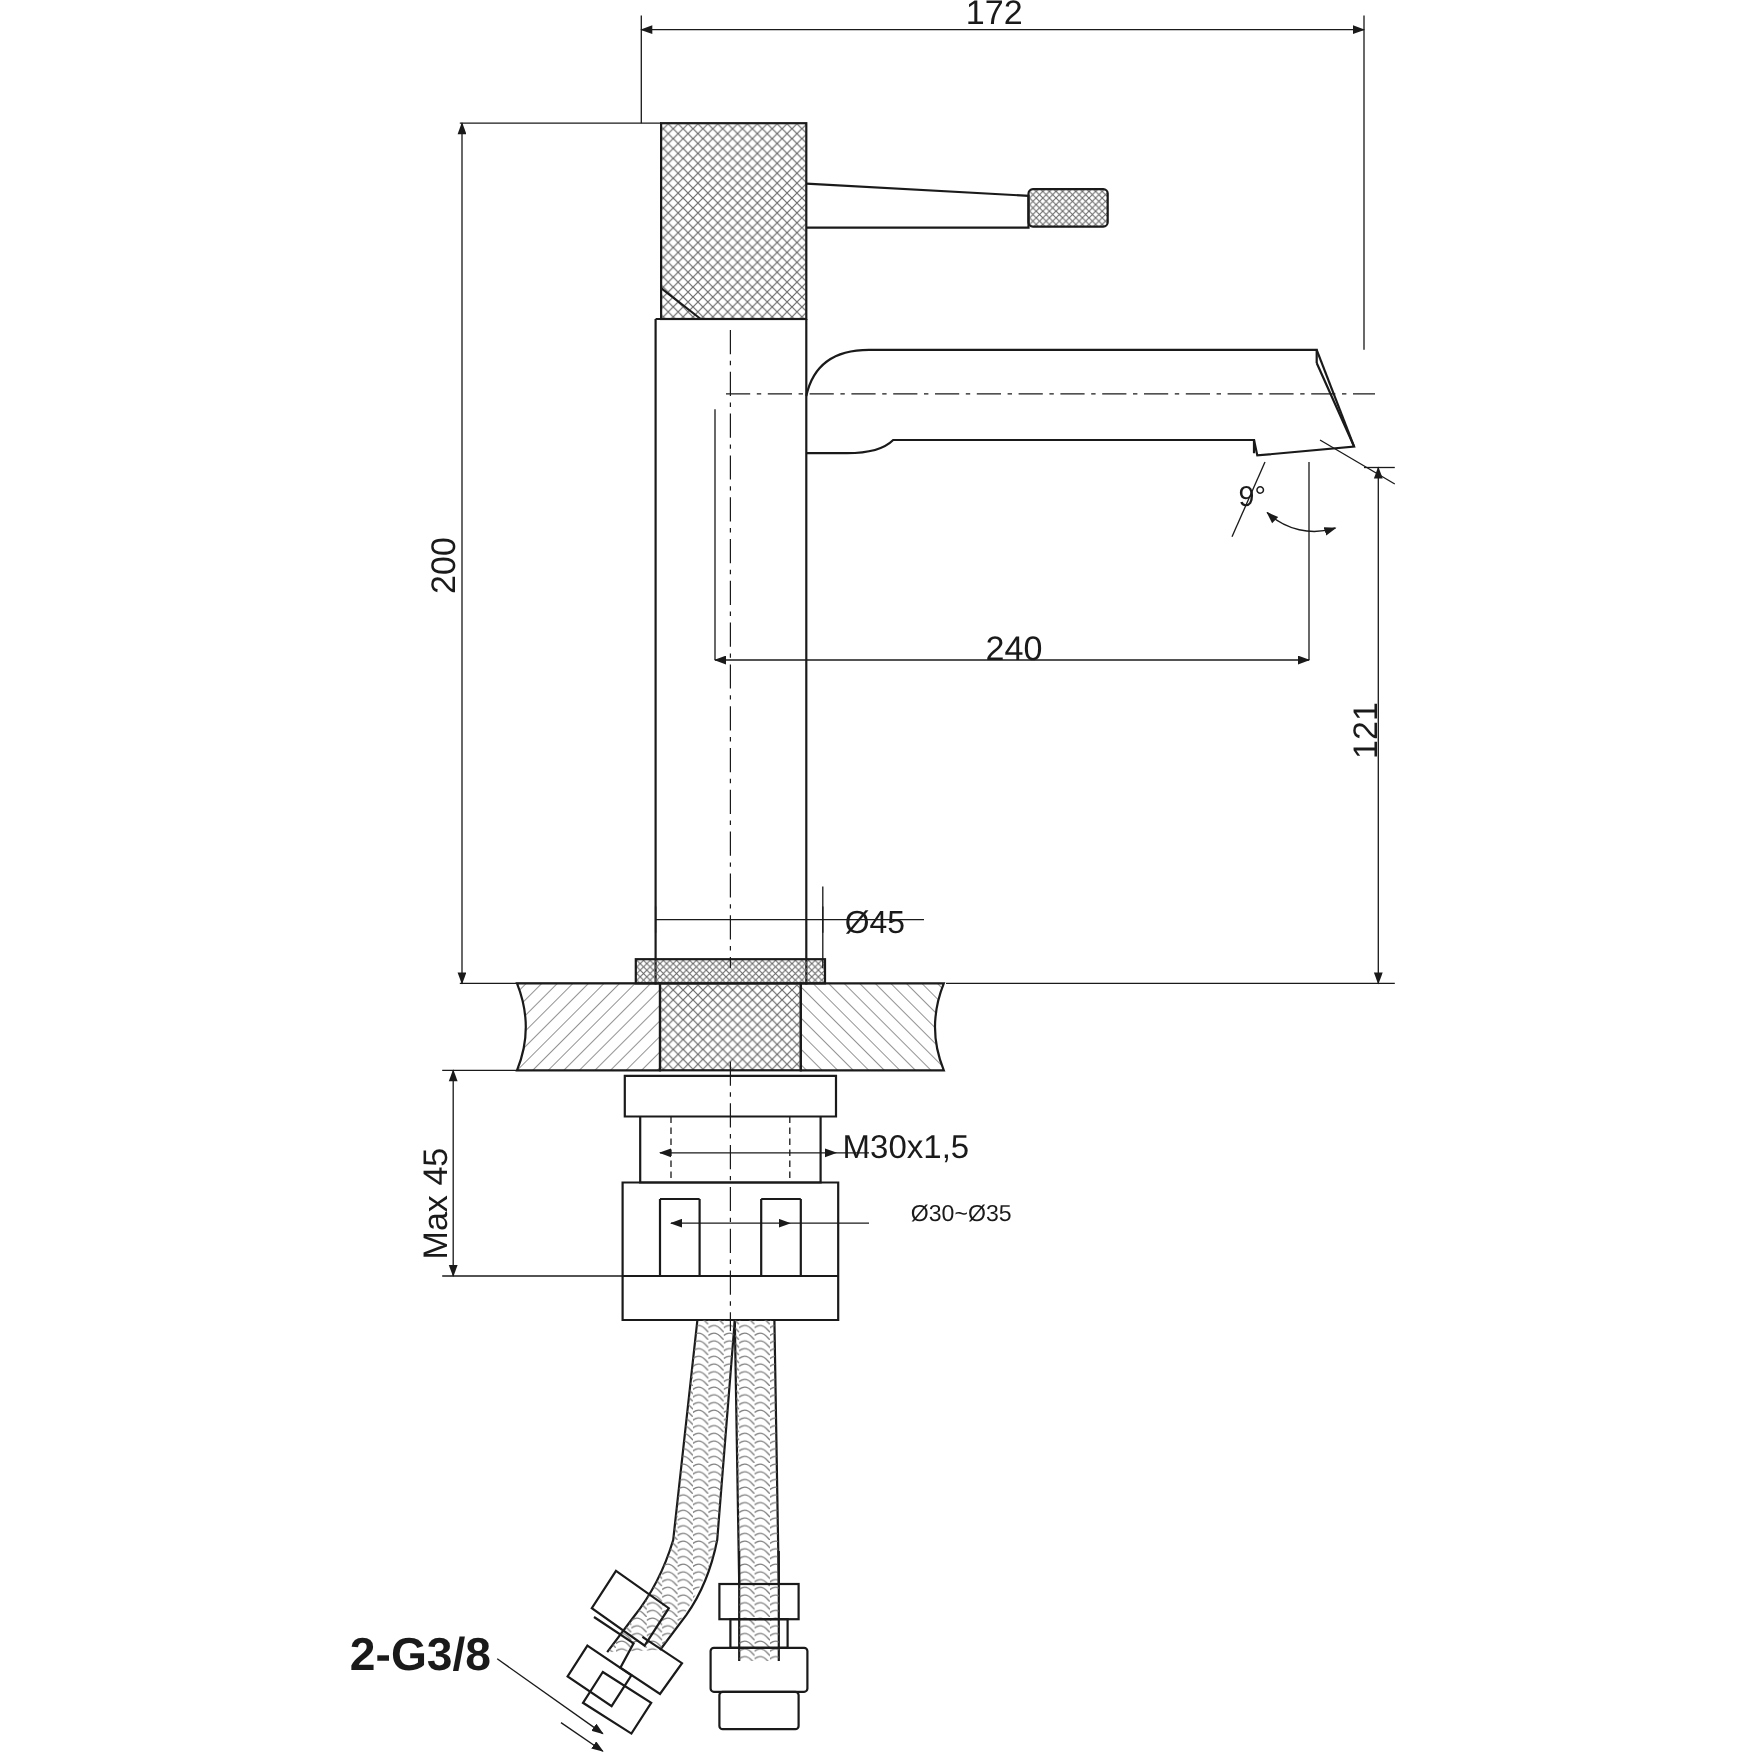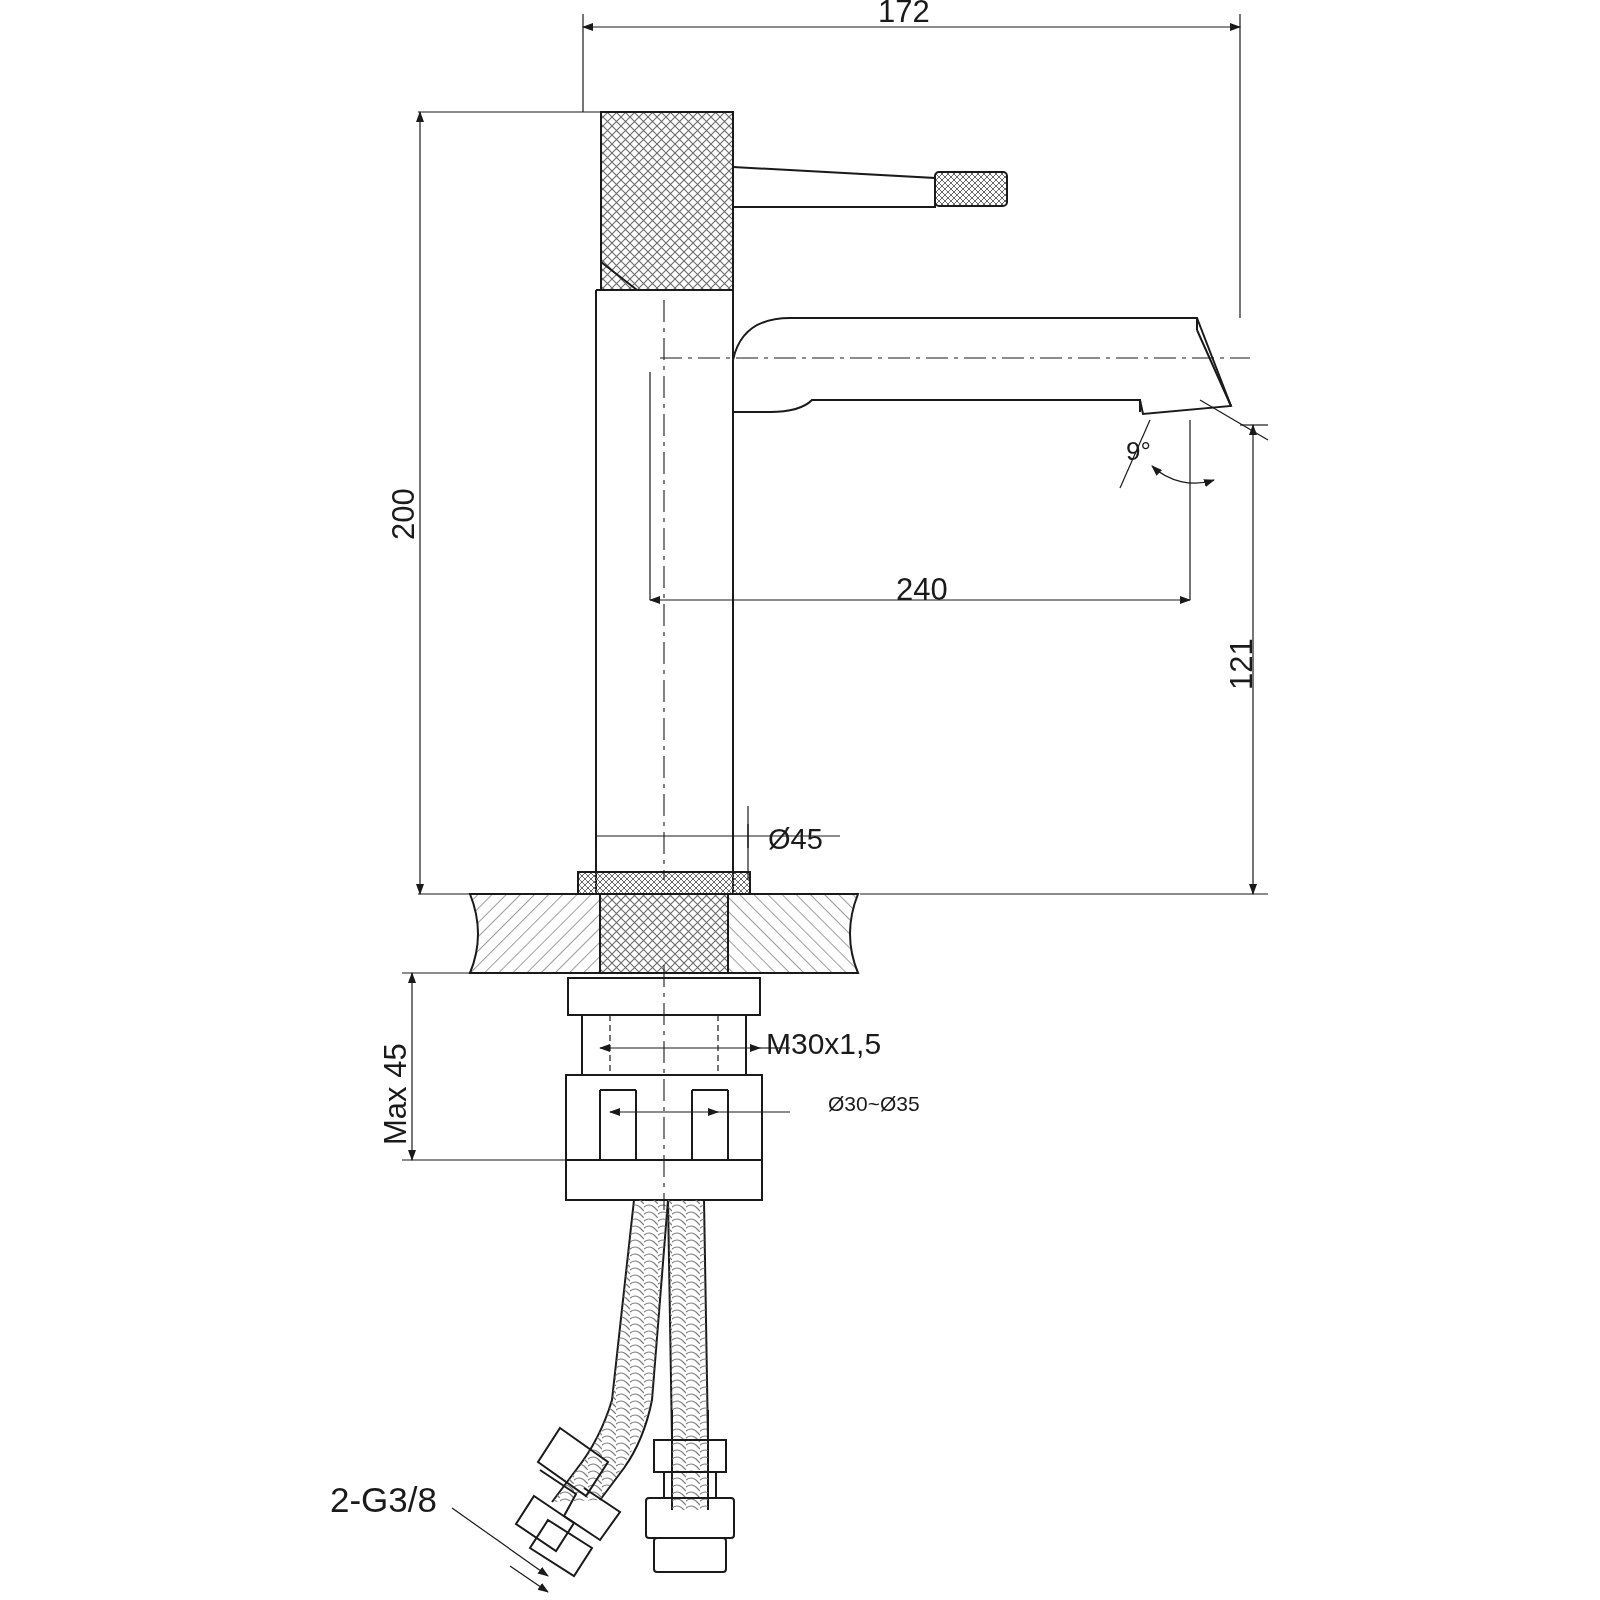--- a/index.html
+++ b/index.html
@@ -178,15 +178,15 @@
   <div class="dim-label" style="left:1126px; top:436px; font-size:26px;">9°</div>
 
   <div class="dim-label" style="left:768px; top:795px; font-size:29px;margin-top:28px;">Ø45</div>
 
   <div class="dim-label" style="left:766px; top:1027px; font-size:30px;">M30x1,5</div>
 
   <div class="dim-label" style="left:780px; top:1092px; font-size:21px;margin-left:48px;">Ø30~Ø35</div>
 
   <div class="dim-label rot90" style="left:378px; top:1145px; font-size:31px;">Max 45</div>
 
-  <div class="dim-label" style="left:330px; top:1480px; font-size:35px;">2-G3/8</div>
+  <div class="dim-label" style="left:318px; top:1480px; font-size:42px;font-weight:bold;">2-G3/8</div>
 
 </div>
 
 </body></html>

